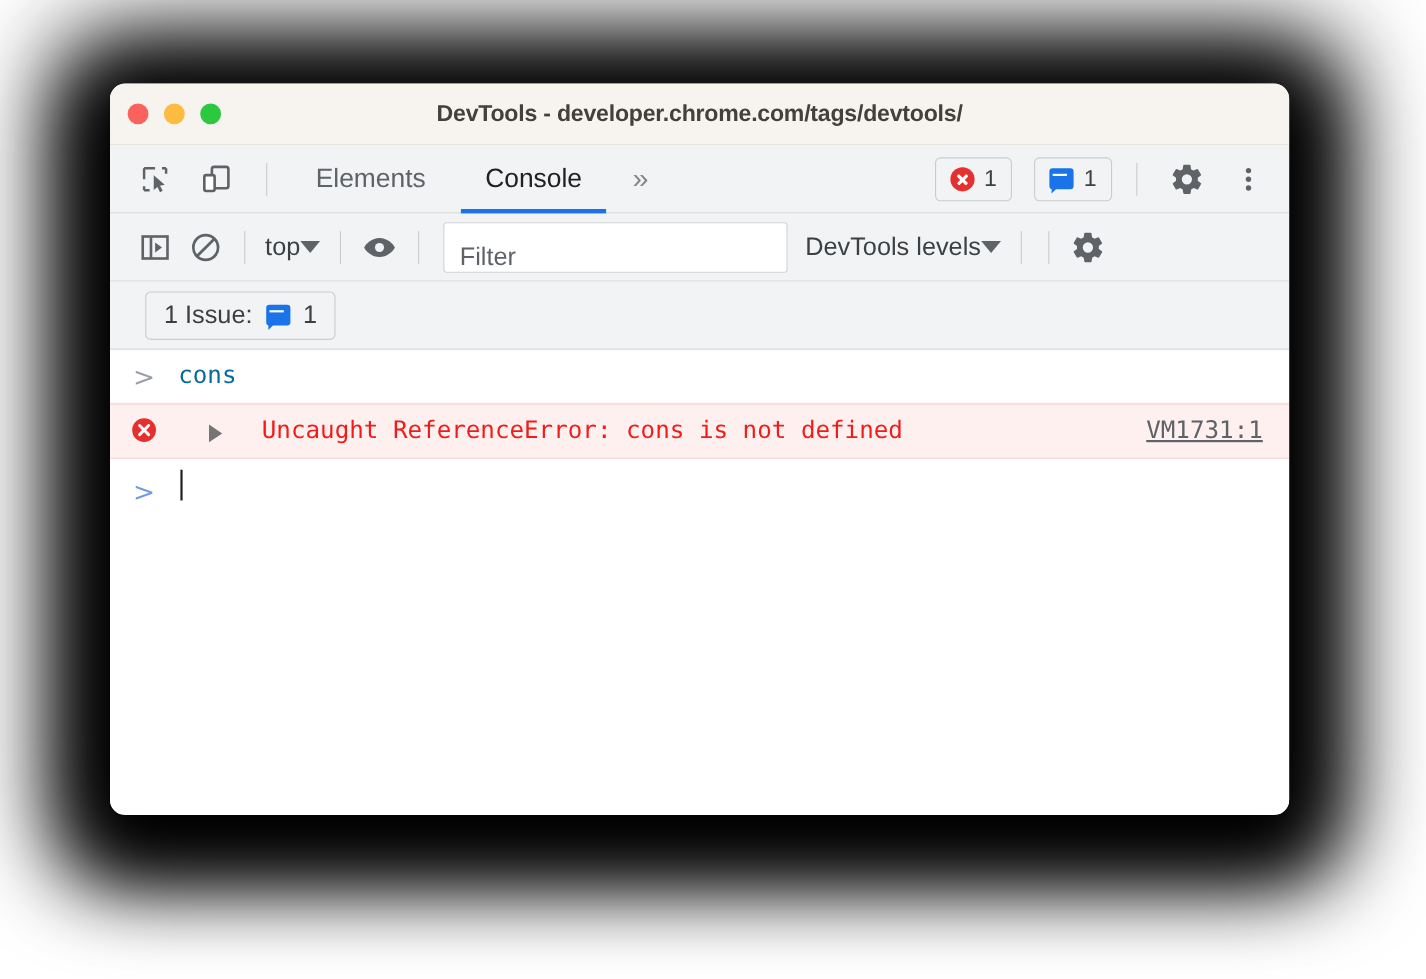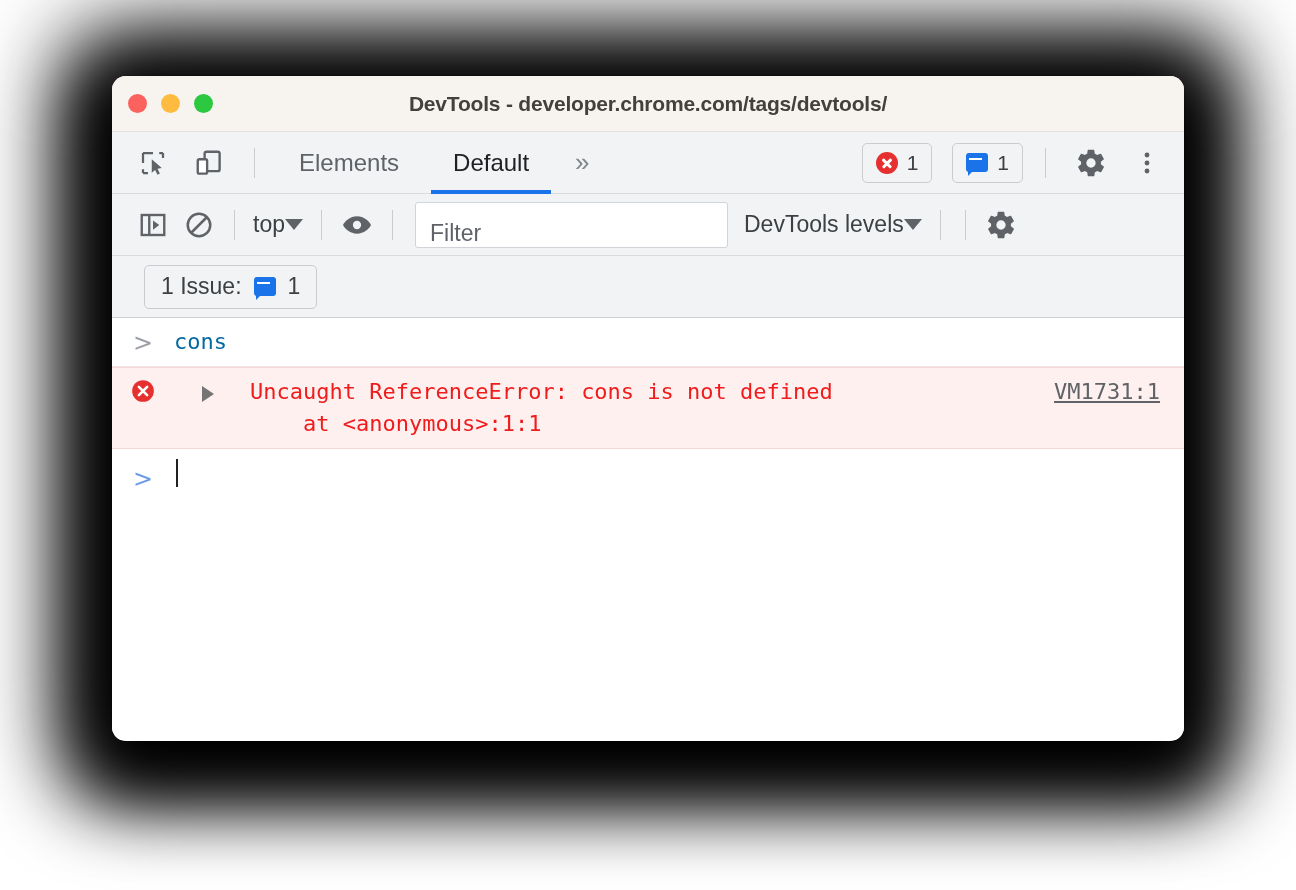--- a/index.html
+++ b/index.html
@@ -17,21 +17,21 @@
 
   
   .stage {
     position: relative;
     width: 1296px;
     height: 890px;
   }
 
   .window {
     position: absolute;
-    left: 112px;
+    left: 100px;
     top: 76px;
     width: 1072px;
     height: 665px;
     border-radius: 14px;
     background: #ffffff;
     overflow: hidden;
     box-shadow:
       0 0 0 0.5px rgba(0,0,0,0.25),
       0 22px 70px 36px rgba(0,0,0,1),
       0 0 90px 44px rgba(0,0,0,0.95);
@@ -372,21 +372,21 @@
           </svg>
         </span>
       </div>
 
       <div class="vsep"></div>
 
       <div class="tab">
         <span>Elements</span>
       </div>
       <div class="tab active">
-        <span>Default</span>
+        <span>Console</span>
       </div>
       <div class="more-tabs">
         <span>»</span>
       </div>
 
       <div class="tb-spacer"></div>
 
       <div class="badge">
         <span class="err-dot"></span>
         <span class="badge-count">1</span>
@@ -500,21 +500,21 @@
       <div class="msg error">
         <div class="gutter">
           <span>
             <svg width="26" height="26" viewBox="0 0 24 24">
               <circle cx="12" cy="12" r="10" fill="#e5302f"></circle>
               <path d="M8.2 8.2 L15.8 15.8 M15.8 8.2 L8.2 15.8" stroke="#fff" stroke-width="2.4" stroke-linecap="round"></path>
             </svg>
           </span>
         </div>
         <div class="tri"></div>
-        <div class="err-text"><span>Uncaught ReferenceError: cons is not defined</span><br><span>    at &lt;anonymous&gt;:1:1</span></div>
+        <div class="err-text"><span>Uncaught ReferenceError: cons is not defined</span><br></div>
         <div class="err-link">VM1731:1</div>
       </div>
 
       <div class="msg prompt-row">
         <div class="gutter">
           <span class="prompt-arrow blue">&gt;</span>
         </div>
         <div class="msg-input-text"><span></span><span class="caret-bar"></span></div>
       </div>
 

